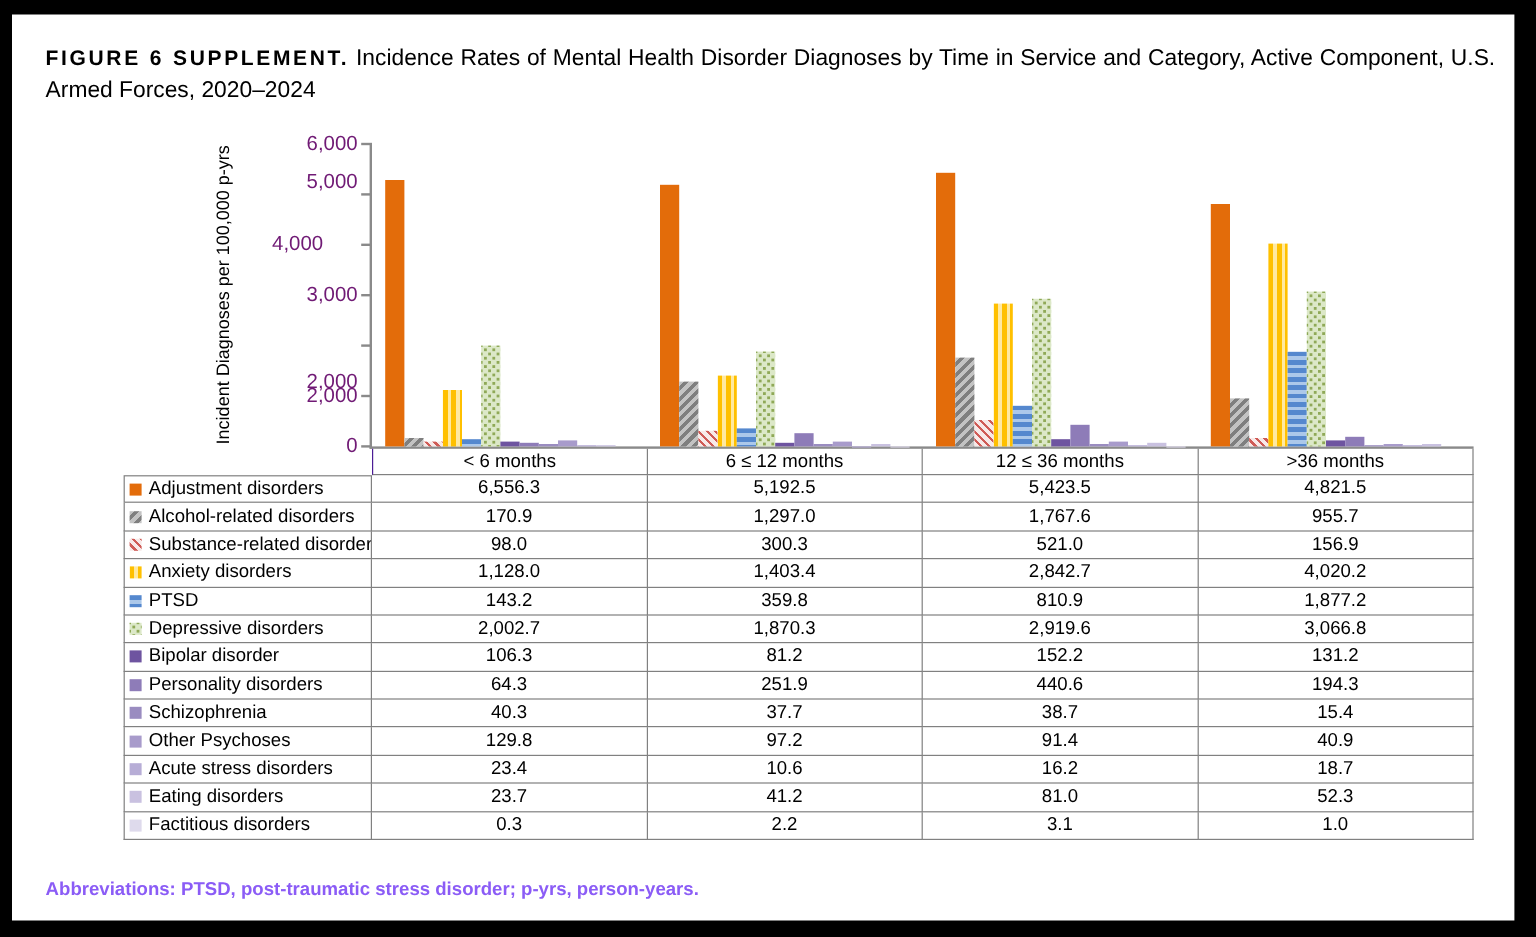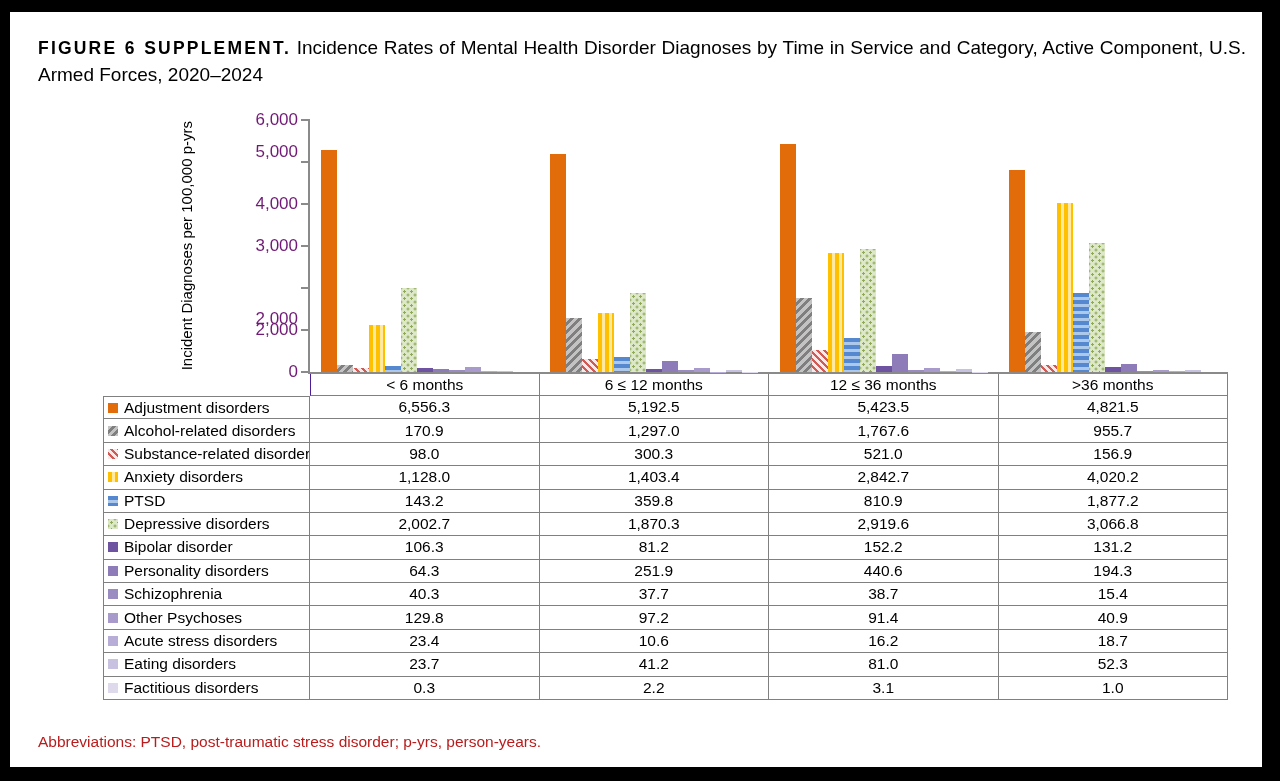--- a/index.html
+++ b/index.html
@@ -39,21 +39,21 @@
   .t-row.head { height:22px; }
   .t-cell { border-right:1px solid #808080; border-bottom:1px solid #808080;
     display:flex; align-items:center; justify-content:center;
     box-sizing:border-box; overflow:hidden; }
   .corner-cell { border:none; }
   .h-cell.first { border-left:1px solid #4c1d95; }
   .legend-cell { justify-content:flex-start; border-left:1px solid #808080; padding-left:4px; }
   .legend-cell.first-legend { border-top:1px solid #808080; }
   .swatch { width:10px; height:10px; flex:0 0 10px; margin-right:6px; display:inline-block; }
   .legend-label { white-space:nowrap; }
-  .footer-note { position:absolute; left:28px; top:721px; font-size:15.5px; color:#b91c1c; }
+  .footer-note { position:absolute; left:28px; top:721px; font-size:15.5px; color:#8b5cf6;font-weight:bold; }
 </style>
 </head>
 <body>
 
 <div class="frame">
 
   <div class="fig-title">
     <span class="lead">FIGURE 6 SUPPLEMENT.</span>
     <span>Incidence Rates of Mental Health Disorder Diagnoses by Time in Service and Category, Active Component, U.S. Armed Forces, 2020–2024</span>
   </div>
@@ -64,21 +64,21 @@
 
   <div>
       <div class="ytick-label" style="top: 360px;">0</div>
       <div class="ytick-mark" style="top: 359px;"></div>
       <div class="ytick-label" style="top: 318px;">2,000</div>
       <div class="ytick-mark" style="top: 317px;"></div>
       <div class="ytick-label" style="top: 276px; margin-top: 31px;">2,000</div>
       <div class="ytick-mark" style="top: 275px;"></div>
       <div class="ytick-label" style="top: 234px;">3,000</div>
       <div class="ytick-mark" style="top: 233px;"></div>
-      <div class="ytick-label" style="top: 192px;">4,000</div>
+      <div class="ytick-label" style="top: 192px; text-align: center;">4,000</div>
       <div class="ytick-mark" style="top: 191px;"></div>
       <div class="ytick-label" style="top: 140px;">5,000</div>
       <div class="ytick-mark" style="top: 149px;"></div>
       <div class="ytick-label" style="top: 108px;">6,000</div>
       <div class="ytick-mark" style="top: 107px;"></div>
     </div>
 
   <div class="axis-v"></div>
   <div class="axis-h"></div>
 

